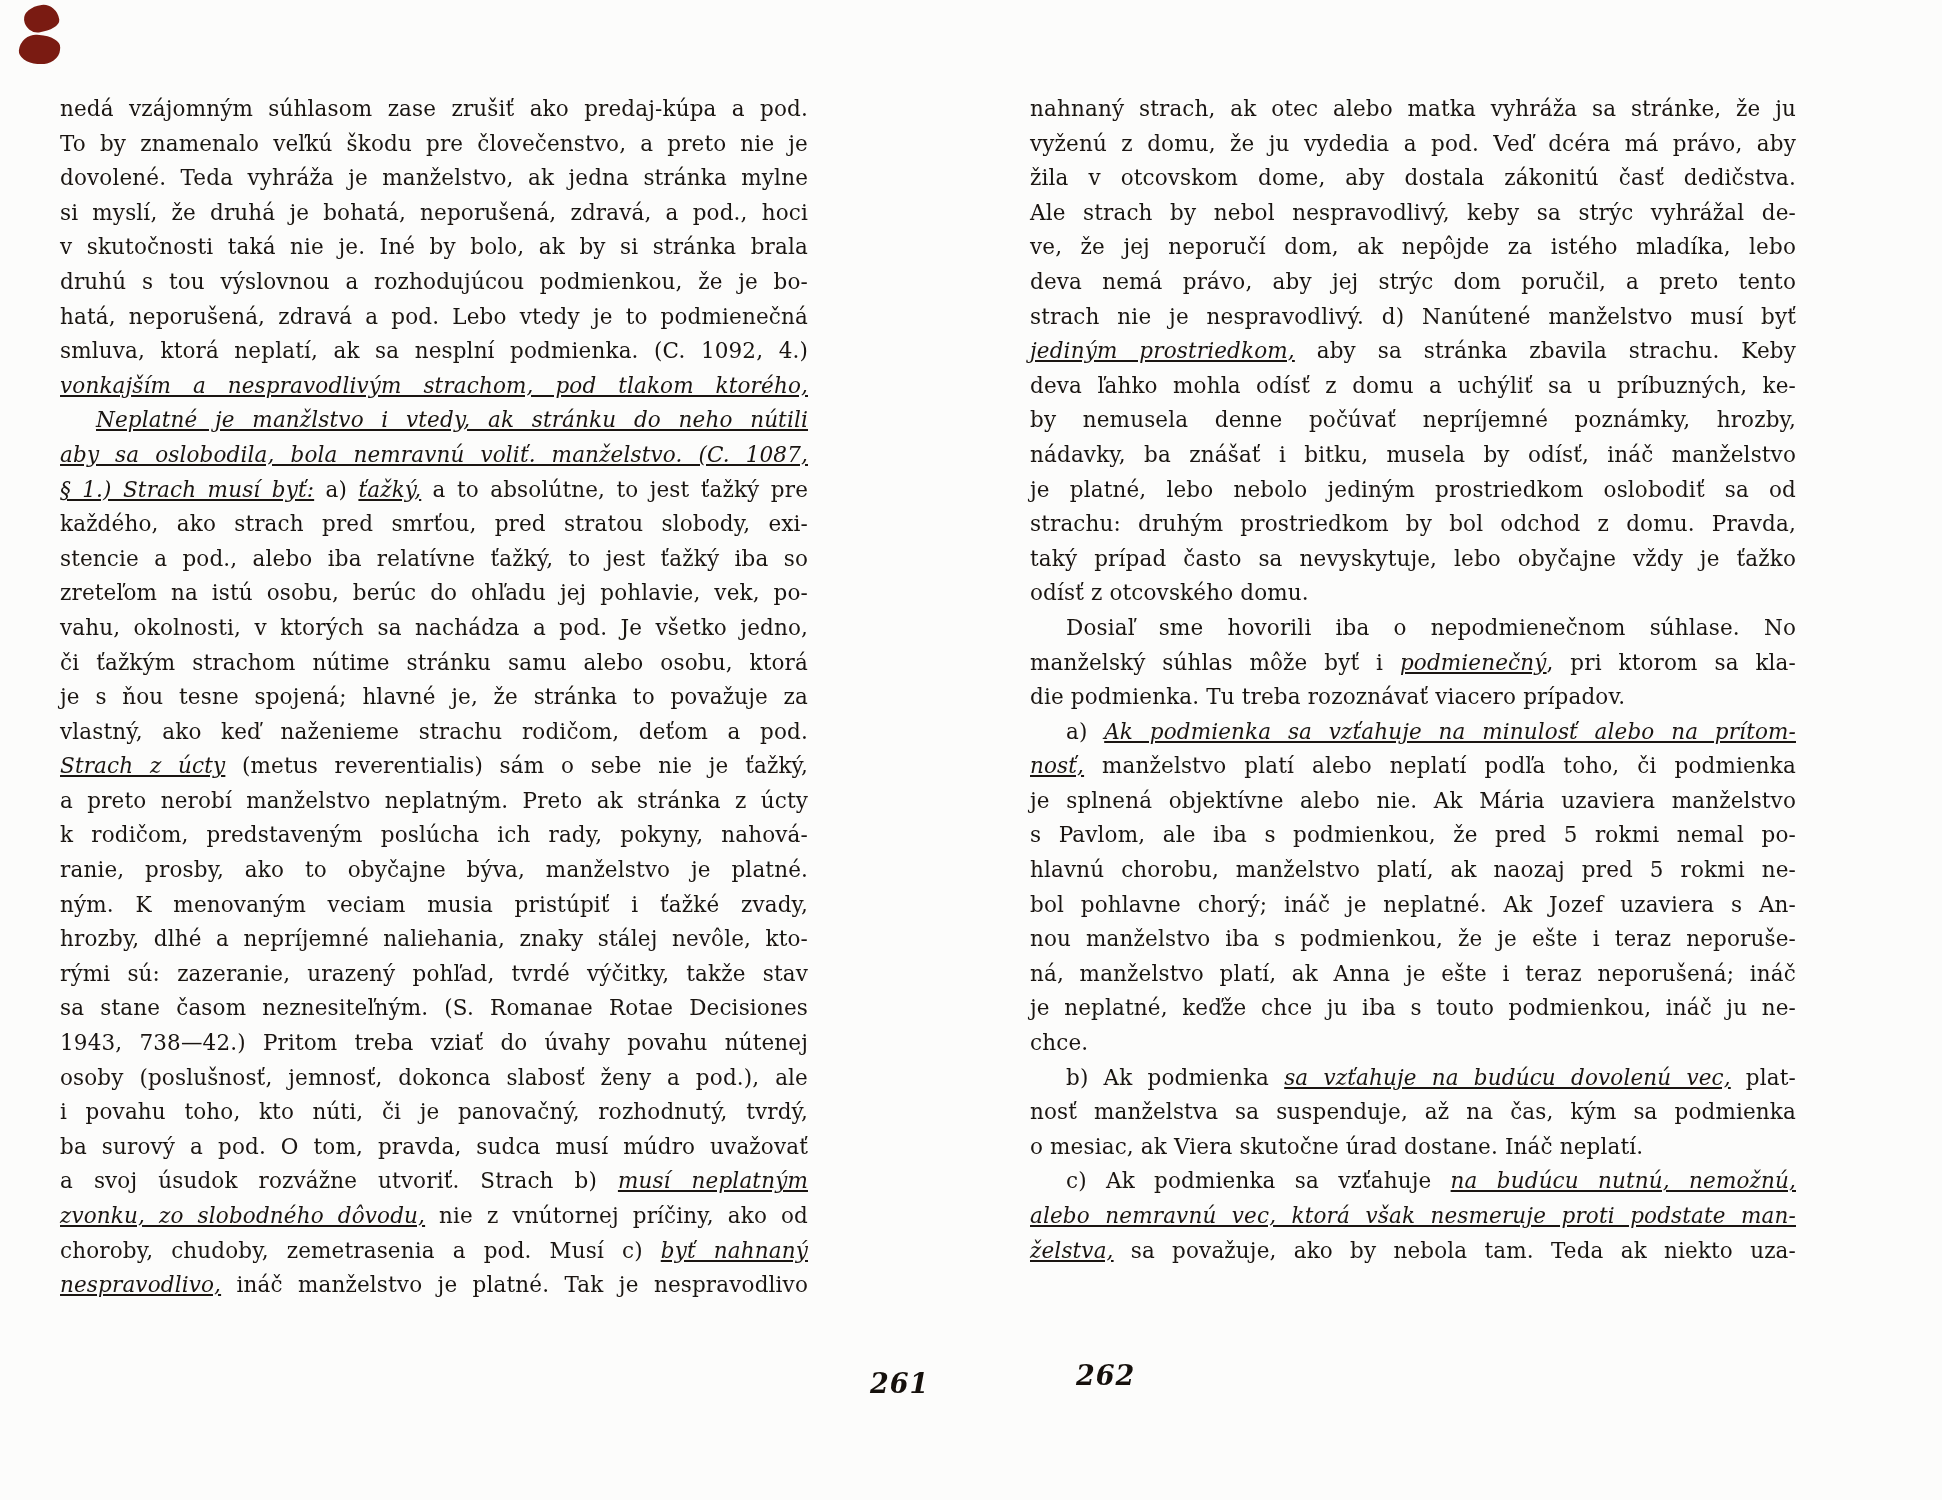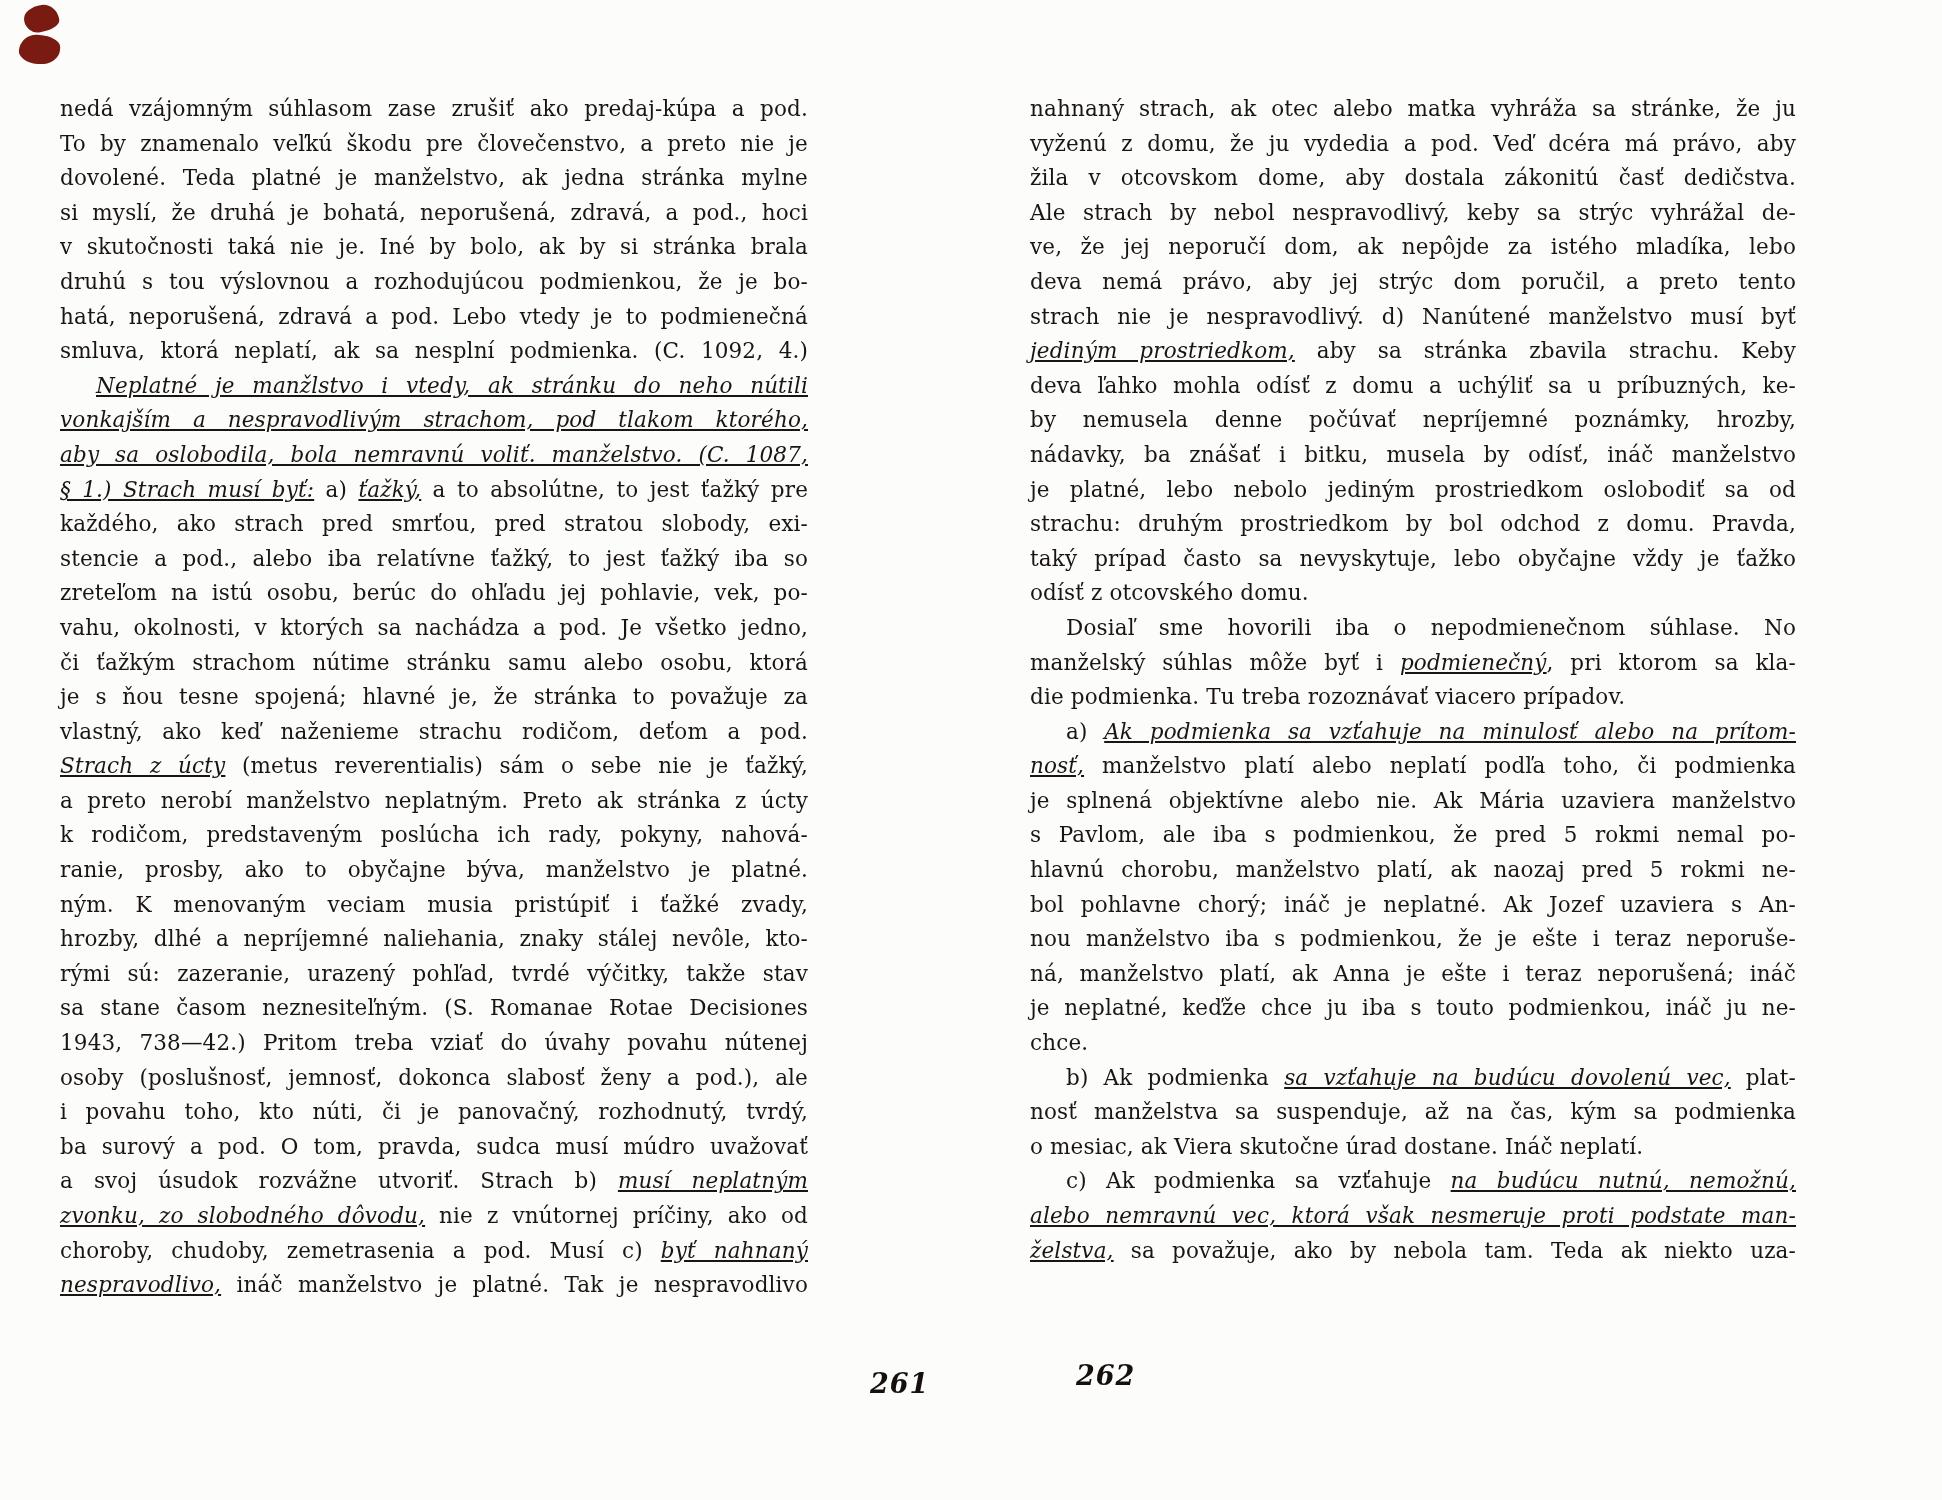--- a/index.html
+++ b/index.html
@@ -36,28 +36,28 @@
 </style>
 </head>
 <body>
 
 <div class="ink-mark" id="ink-mark-1"></div>
 <div class="ink-mark" id="ink-mark-2"></div>
 
 <div class="col" id="left-col">
     <div class="line"><span>nedá vzájomným súhlasom zase zrušiť ako predaj-kúpa a pod.</span></div>
     <div class="line"><span>To by znamenalo veľkú škodu pre človečenstvo, a preto nie je</span></div>
-    <div class="line"><span>dovolené. Teda platné je manželstvo, ak jedna stránka mylne</span></div>
+    <div class="line"><span>dovolené. Teda vyhráža je manželstvo, ak jedna stránka mylne</span></div>
     <div class="line"><span>si myslí, že druhá je bohatá, neporušená, zdravá, a pod., hoci</span></div>
     <div class="line"><span>v skutočnosti taká nie je. Iné by bolo, ak by si stránka brala</span></div>
     <div class="line"><span>druhú s tou výslovnou a rozhodujúcou podmienkou, že je bo-</span></div>
     <div class="line"><span>hatá, neporušená, zdravá a pod. Lebo vtedy je to podmienečná</span></div>
     <div class="line"><span>smluva, ktorá neplatí, ak sa nesplní podmienka. (C. 1092, 4.)</span></div>
+    <div class="line"><span class="i">vonkajším a nespravodlivým strachom, pod tlakom ktorého,</span></div>
     <div class="line indent"><span class="i">Neplatné je manžlstvo i vtedy, ak stránku do neho nútili</span></div>
-    <div class="line"><span class="i">vonkajším a nespravodlivým strachom, pod tlakom ktorého,</span></div>
     <div class="line"><span class="i">aby sa oslobodila, bola nemravnú voliť. manželstvo. (C. 1087,</span></div>
     <div class="line"><span class="i">§ 1.) Strach musí byť:</span><span> a) </span><span class="i">ťažký,</span><span> a to absolútne, to jest ťažký pre</span></div>
     <div class="line"><span>každého, ako strach pred smrťou, pred stratou slobody, exi-</span></div>
     <div class="line"><span>stencie a pod., alebo iba relatívne ťažký, to jest ťažký iba so</span></div>
     <div class="line"><span>zreteľom na istú osobu, berúc do ohľadu jej pohlavie, vek, po-</span></div>
     <div class="line"><span>vahu, okolnosti, v ktorých sa nachádza a pod. Je všetko jedno,</span></div>
     <div class="line"><span>či ťažkým strachom nútime stránku samu alebo osobu, ktorá</span></div>
     <div class="line"><span>je s ňou tesne spojená; hlavné je, že stránka to považuje za</span></div>
     <div class="line"><span>vlastný, ako keď naženieme strachu rodičom, deťom a pod.</span></div>
     <div class="line"><span class="i">Strach z úcty</span><span> (metus reverentialis) sám o sebe nie je ťažký,</span></div>

